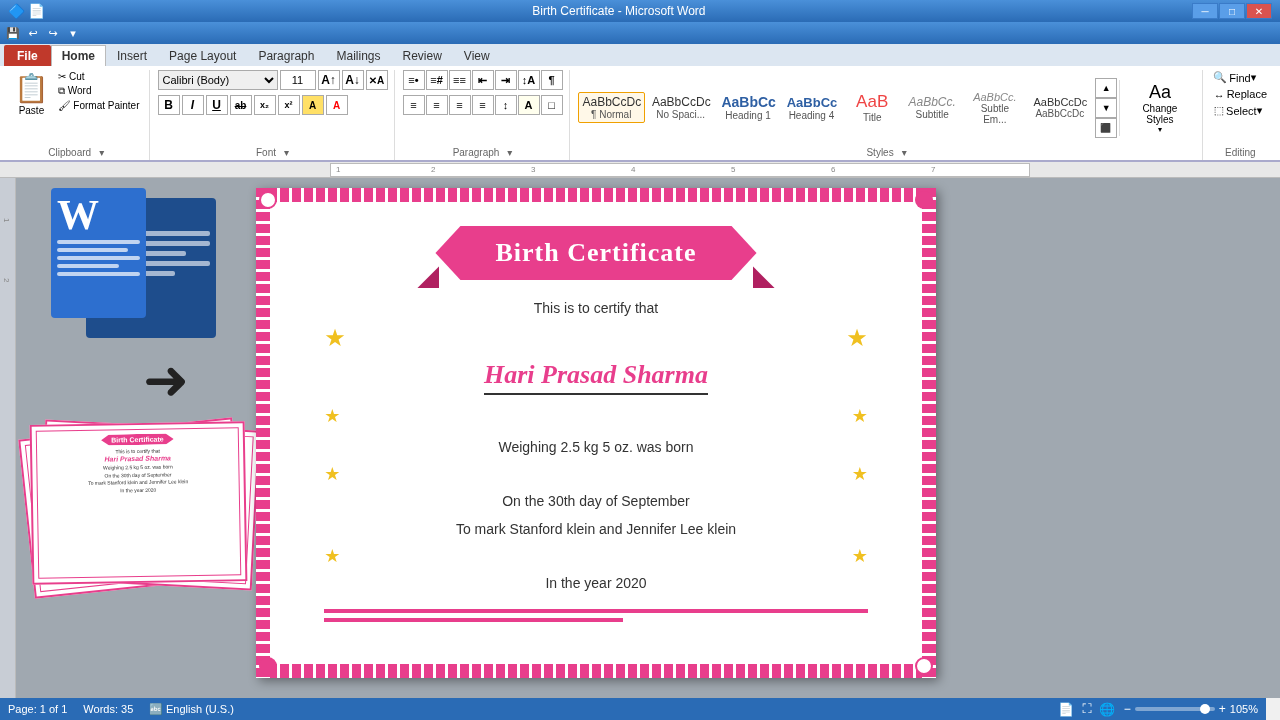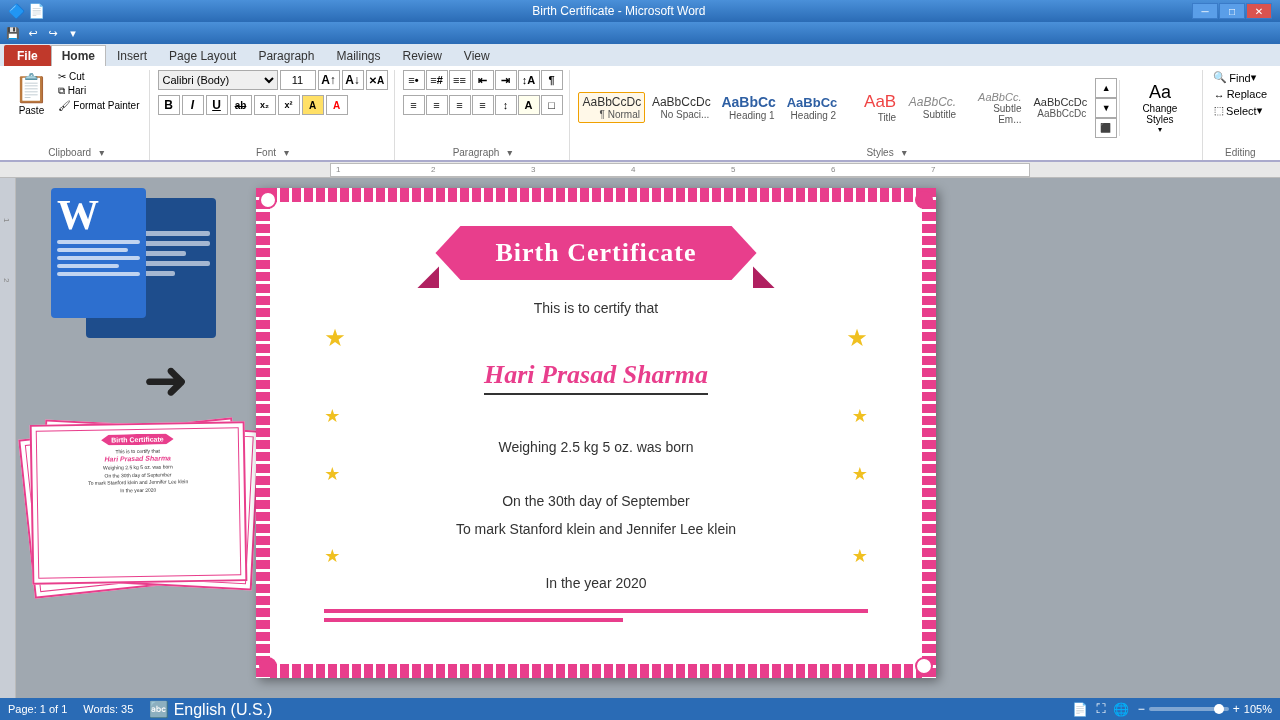--- a/index.html
+++ b/index.html
@@ -133,21 +133,21 @@
 
     
     .para-row { display: flex; align-items: center; gap: 1px; margin-bottom: 2px; }
     .style-item {
       border: 1px solid transparent;
       padding: 2px 4px;
       cursor: pointer;
       border-radius: 2px;
       font-size: 11px;
       min-width: 58px;
-      text-align: right;
+      text-align: center;
     }
     .style-item.active { border-color: #f0a000; background: #fff8e8; }
 
     
     #ruler {
       height: 16px;
       background: #e8e8e8;
       border-bottom: 1px solid #bbb;
       display: flex;
       align-items: center;
@@ -253,21 +253,21 @@
         <div class="paste-icon">📋</div>
         <div class="paste-label">Paste</div>
       </div>
       <div class="small-btns">
         <div class="small-btn">
           <span>✂</span>
           <span>Cut</span>
         </div>
         <div class="small-btn">
           <span>⧉</span>
-          <span>Hari</span>
+          <span>Word</span>
         </div>
         <div class="small-btn">
           <span>🖌</span>
           <span>Format Painter</span>
         </div>
       </div>
     </div>
     <div class="ribbon-group-label">
       <span>Clipboard</span>
       <span style="cursor:pointer">▾</span>
@@ -338,21 +338,21 @@
       <div class="style-item">
         <div style="font-size:12px;color:#333">AaBbCcDc</div>
         <div style="font-size:10px;color:#555">No Spaci...</div>
       </div>
       <div class="style-item">
         <div style="font-size:14px;color:#2e5fa3;font-weight:bold">AaBbCc</div>
         <div style="font-size:10px;color:#555">Heading 1</div>
       </div>
       <div class="style-item">
         <div style="font-size:13px;color:#2e5fa3;font-weight:bold">AaBbCc</div>
-        <div style="font-size:10px;color:#555">Heading 2</div>
+        <div style="font-size:10px;color:#555">Heading 4</div>
       </div>
       <div class="style-item">
         <div style="font-size:17px;color:#ef4444">AaB</div>
         <div style="font-size:10px;color:#555">Title</div>
       </div>
       <div class="style-item">
         <div style="font-size:12px;color:#888;font-style:italic">AaBbCc.</div>
         <div style="font-size:10px;color:#555">Subtitle</div>
       </div>
       <div class="style-item">
@@ -551,24 +551,24 @@
           <div style="height:4px;background:#e83e8c;width:55%;"></div>
         </div>
 
       </div>
     </div>
 
   </div>
 
 </div>
 
-<div id="statusbar" style="position:fixed;bottom:0;left:0;right:0;height:22px;background:#2a6bb5;display:flex;align-items:center;padding:0 8px;gap:16px;">
+<div id="statusbar" style="position:fixed;bottom:0;left:0;right:14px;height:22px;background:#2a6bb5;display:flex;align-items:center;padding:0 8px;gap:16px;">
   <span style="color:white;font-size:11px;">Page: 1 of 1</span>
   <span style="color:white;font-size:11px;">Words: 35</span>
-  <span style="color:white;font-size:16px;cursor:pointer;">
+  <span style="color:white;font-size:11px;cursor:pointer;">
     <span>🔤</span>
     <span>English (U.S.)</span>
   </span>
   <div style="margin-left:auto;display:flex;gap:8px;align-items:center;">
     <span style="color:white;cursor:pointer;font-size:13px;">📄</span>
     <span style="color:white;cursor:pointer;font-size:13px;">⛶</span>
     <span style="color:white;cursor:pointer;font-size:13px;">🌐</span>
     <div style="display:flex;align-items:center;gap:4px;cursor:pointer;">
       <span style="color:white;font-size:12px;">−</span>
       <div style="width:80px;height:4px;background:rgba(255,255,255,0.4);border-radius:2px;position:relative;">

